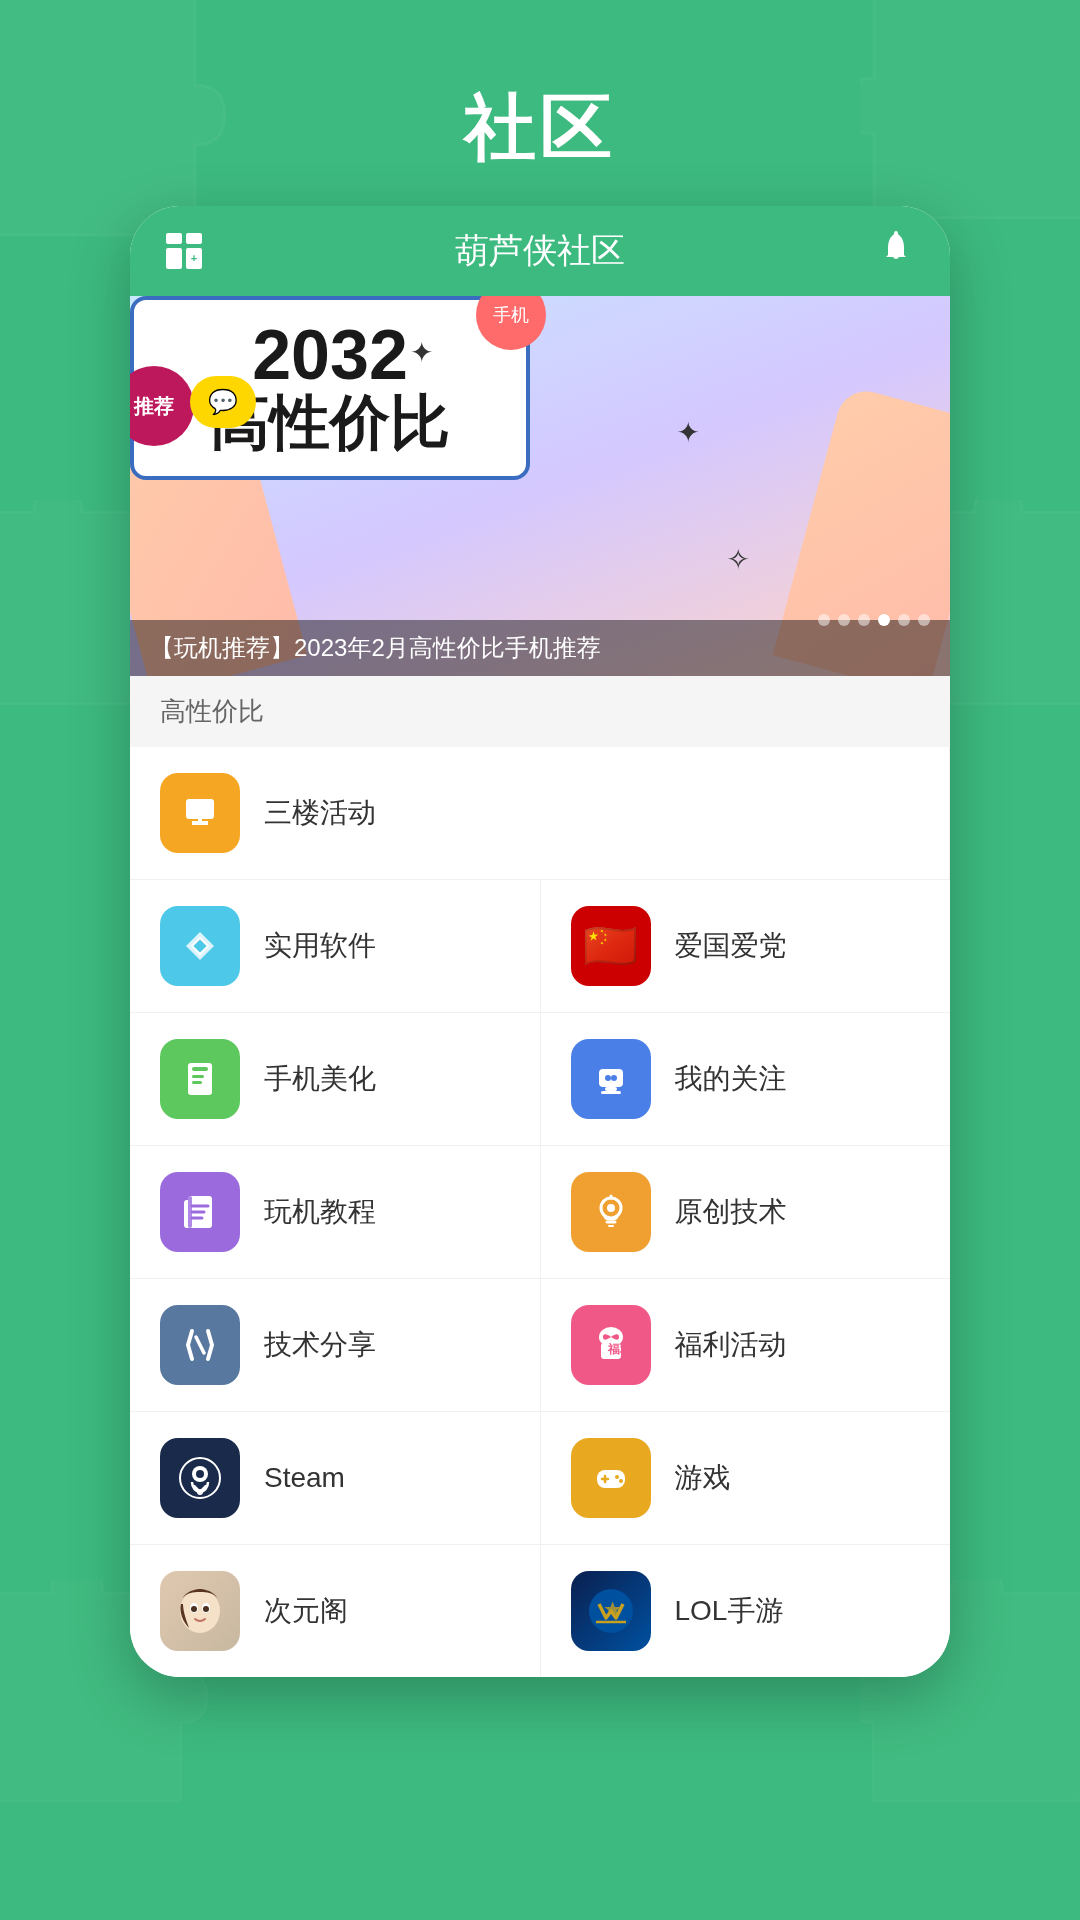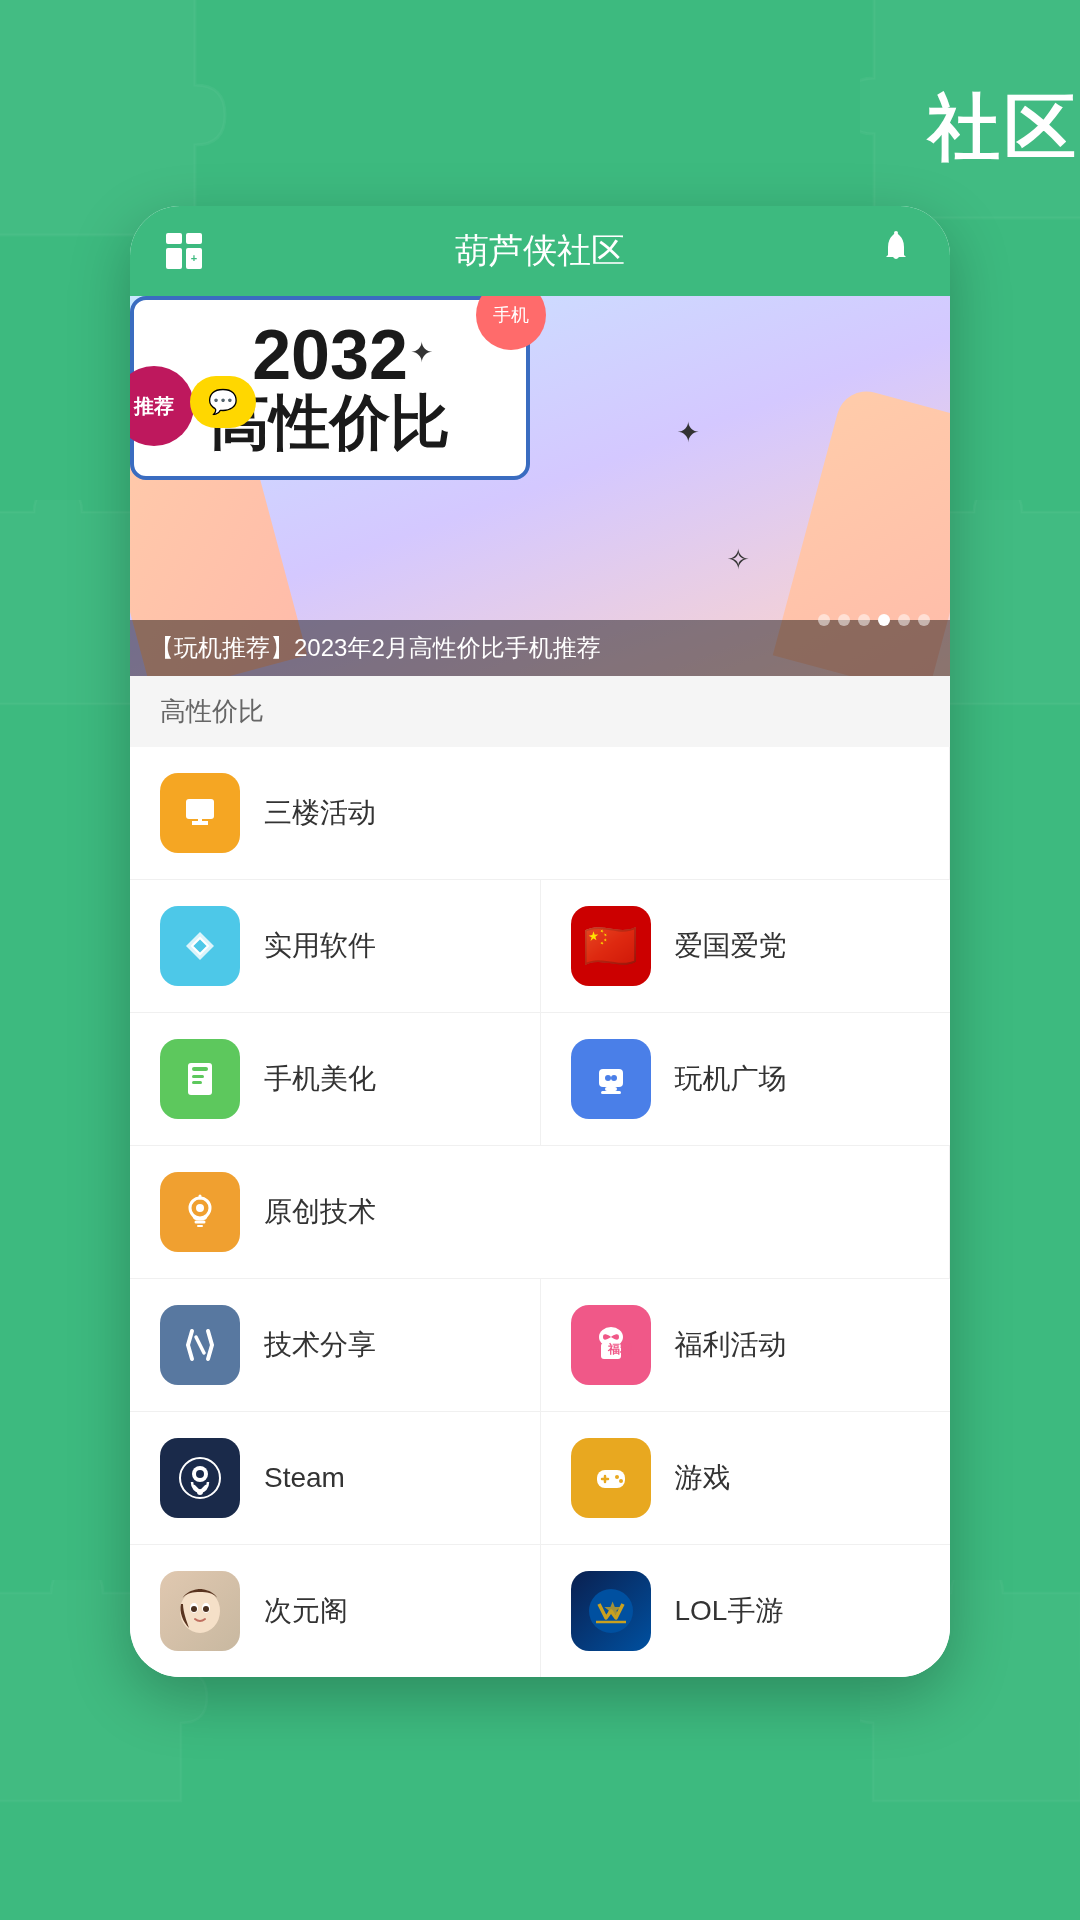--- a/index.html
+++ b/index.html
@@ -28,21 +28,20 @@
       text-align: center;
       padding-top: 80px;
       padding-bottom: 30px;
     }
 
     .page-title {
       font-size: 72px;
       font-weight: bold;
       color: white;
       letter-spacing: 4px;
-      text-align: right;
     }
 
     .page-subtitle {
       font-size: 34px;
       color: white;
       margin-top: 20px;
       letter-spacing: 2px;
     }
 
     
@@ -500,25 +499,38 @@
       <div class="menu-item">
         <div class="menu-icon icon-blue">
           <svg width="44" height="44" viewBox="0 0 44 44" fill="white">
             <rect x="10" y="12" width="24" height="18" rx="4"></rect>
             <rect x="16" y="30" width="12" height="4" rx="2"></rect>
             <rect x="12" y="34" width="20" height="3" rx="1.5"></rect>
             <circle cx="19" cy="21" r="3" fill="#4a7fe8"></circle>
             <circle cx="25" cy="21" r="3" fill="#4a7fe8"></circle>
           </svg>
         </div>
-        <span class="menu-label">玩机广场</span>
+        <span class="menu-label">我的关注</span>
       </div>
     </div>
 
     <div class="menu-row">
+      <div class="menu-item">
+        <div class="menu-icon icon-purple">
+          <svg width="44" height="44" viewBox="0 0 44 44" fill="white">
+            <rect x="10" y="6" width="24" height="32" rx="3"></rect>
+            <rect x="6" y="10" width="24" height="28" rx="3" fill="white" stroke="#9b6bde" stroke-width="0"></rect>
+            <rect x="6" y="10" width="24" height="28" rx="3" fill="white" opacity="0.3"></rect>
+            <rect x="10" y="6" width="24" height="32" rx="3" fill="white" opacity="0"></rect>
+            <path d="M14 16 h16 M14 22 h12 M14 28 h10" stroke="#9b6bde" stroke-width="3" stroke-linecap="round"></path>
+            <rect x="10" y="6" width="4" height="32" rx="2" fill="#9b6bde" opacity="0.8"></rect>
+          </svg>
+        </div>
+        <span class="menu-label">玩机教程</span>
+      </div>
       <div class="menu-item">
         <div class="menu-icon icon-orange">
           <svg width="44" height="44" viewBox="0 0 44 44" fill="white">
             <circle cx="22" cy="18" r="10" fill="none" stroke="white" stroke-width="3"></circle>
             <path d="M16 26 C16 30 28 30 28 26" fill="none" stroke="white" stroke-width="3"></path>
             <line x1="22" y1="8" x2="22" y2="6" stroke="white" stroke-width="3" stroke-linecap="round"></line>
             <line x1="18" y1="32" x2="26" y2="32" stroke="white" stroke-width="3" stroke-linecap="round"></line>
             <line x1="20" y1="36" x2="24" y2="36" stroke="white" stroke-width="2" stroke-linecap="round"></line>
             <circle cx="22" cy="18" r="4" fill="white"></circle>
           </svg>

